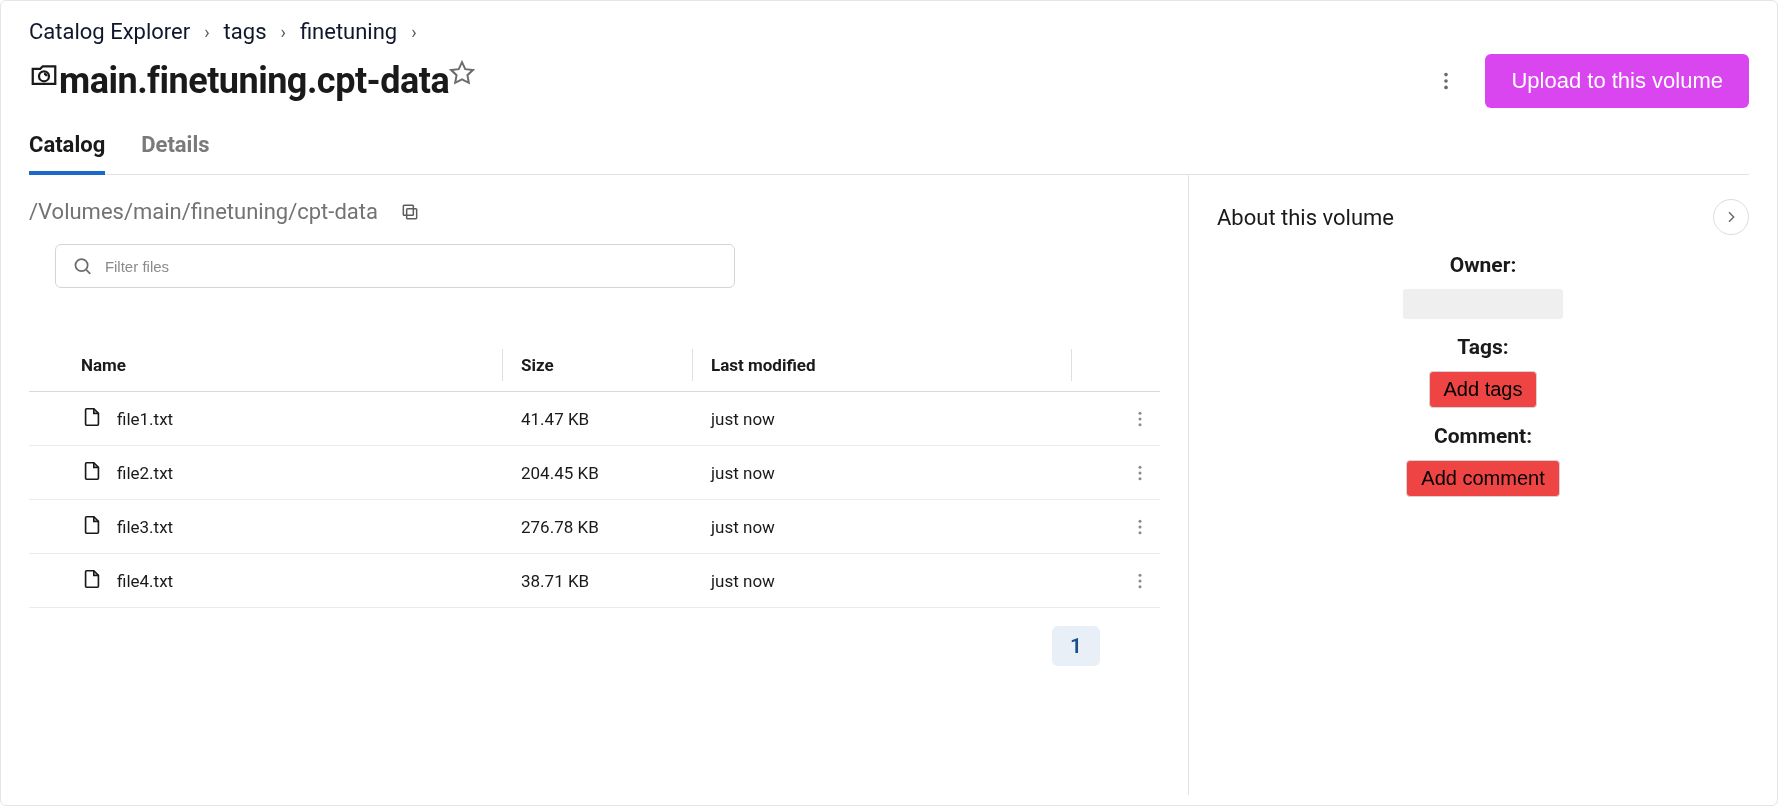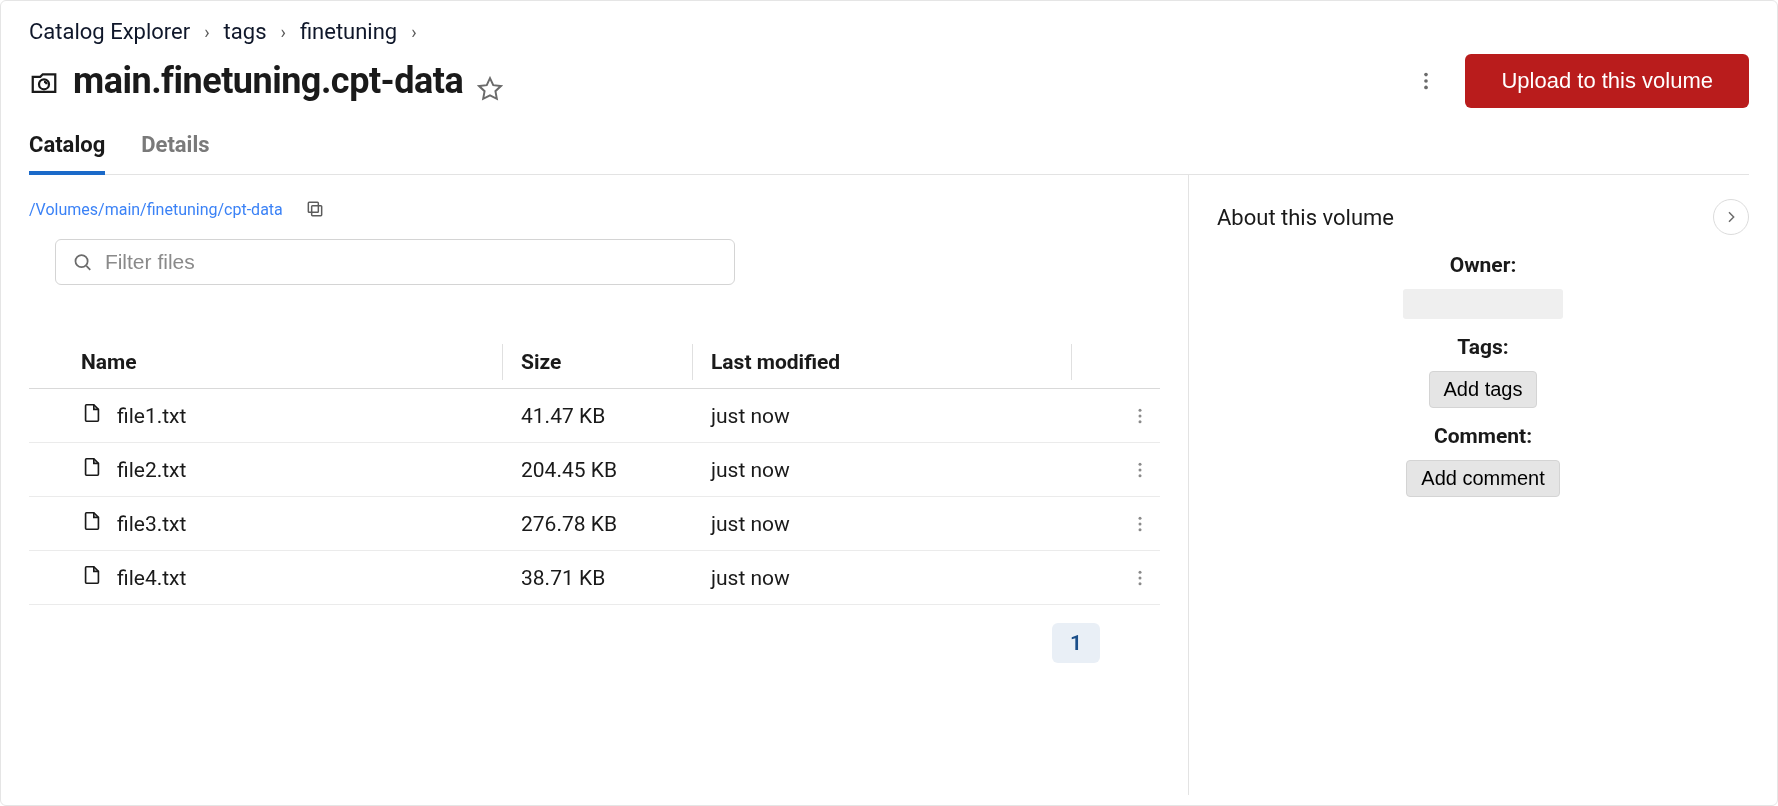--- a/index.html
+++ b/index.html
@@ -27,33 +27,33 @@
     .breadcrumb a { color: #0f172a; text-decoration: none; cursor: pointer; }
     .chev { color: #5c5c5c; font-size: 18px; user-select: none; }
 
     
     .title-row {
       display: flex;
       align-items: center;
       justify-content: space-between;
       margin-bottom: 18px;
     }
-    .title-left { display: flex; align-items: flex-end; gap: 14px; }
+    .title-left { display: flex; align-items: flex-start; }
     .title-left h1 { font-size: 36px; font-weight: 700; letter-spacing: -0.5px; }
     .volume-icon svg { width: 30px; height: 30px; }
     .star-icon { width: 26px; height: 26px; color: #6b6b6b; cursor: pointer; }
     .title-right { display: flex; align-items: center; gap: 22px; }
     .kebab { color: #6b6b6b; cursor: pointer; padding: 6px; display: flex; }
     .kebab svg { width: 22px; height: 22px; }
     .upload-btn {
-      background: #b91c1c;
+      background: #d946ef;
       color: #fff;
       border: none;
       border-radius: 6px;
-      padding: 14px 36px;
+      padding: 14px 26px;
       font-size: 22px;
       font-weight: 500;
       cursor: pointer;
     }
 
     
     .tabs {
       display: flex;
       gap: 36px;
       border-bottom: 1px solid #e3e3e3;
@@ -78,55 +78,55 @@
       min-height: 620px;
     }
     .right-pane {
       width: 560px;
       padding: 24px 0 0 28px;
       position: relative;
     }
 
     
     .path-row { display: flex; align-items: center; gap: 22px; margin-bottom: 20px; }
-    .path-row a { color: #3b82f6; text-decoration: none; font-size: 16px; }
+    .path-row a { color: #737373; text-decoration: none; font-size: 22px; }
     .copy-icon { color: #5c5c5c; cursor: pointer; display: flex; }
     .copy-icon svg { width: 20px; height: 20px; }
 
     
     .filter-wrap {
       display: flex;
       align-items: center;
       border: 1px solid #d4d4d4;
       border-radius: 6px;
       width: 680px;
       padding: 10px 16px;
       margin-left: 26px;
       margin-bottom: 50px;
     }
     .filter-wrap svg { width: 22px; height: 22px; color: #6b6b6b; margin-right: 12px; }
     .filter-wrap input {
       border: none;
       outline: none;
-      font-size: 21px;
+      font-size: 15px;
       color: #333;
       width: 100%;
     }
     .filter-wrap input::placeholder { color: #8a8a8a; }
 
     
     .table { width: 100%; }
     .thead, .trow {
       display: grid;
       grid-template-columns: 440px 190px 1fr 60px;
       align-items: center;
       padding: 0 10px 0 52px;
       border-bottom: 1px solid #ebebeb;
       height: 54px;
-      font-size: 21px;
+      font-size: 17px;
     }
     .thead { font-weight: 700; border-bottom: 1px solid #d9d9d9; }
     .thead .th { position: relative; }
     .thead .th.div::after {
       content: "";
       position: absolute;
       right: 18px;
       top: -6px;
       bottom: -6px;
       width: 1px;
@@ -160,21 +160,21 @@
       color: #6b6b6b; cursor: pointer;
       background: #fff;
     }
     .meta-row { display: flex; align-items: center; gap: 12px; font-size: 21px; margin-bottom: 16px; flex-direction: column; }
     .meta-row .label { font-weight: 700; }
     .owner-redacted {
       width: 160px; height: 30px; background: #efefef; border-radius: 3px;
     }
     .chip-btn {
       border: 1px solid #d4d4d4;
-      background: #e5e5e5;
+      background: #ef4444;
       border-radius: 4px;
       padding: 6px 14px;
       font-size: 20px;
       cursor: pointer;
     }
   </style>
 </head>
 <body>
 
 <div class="container">

